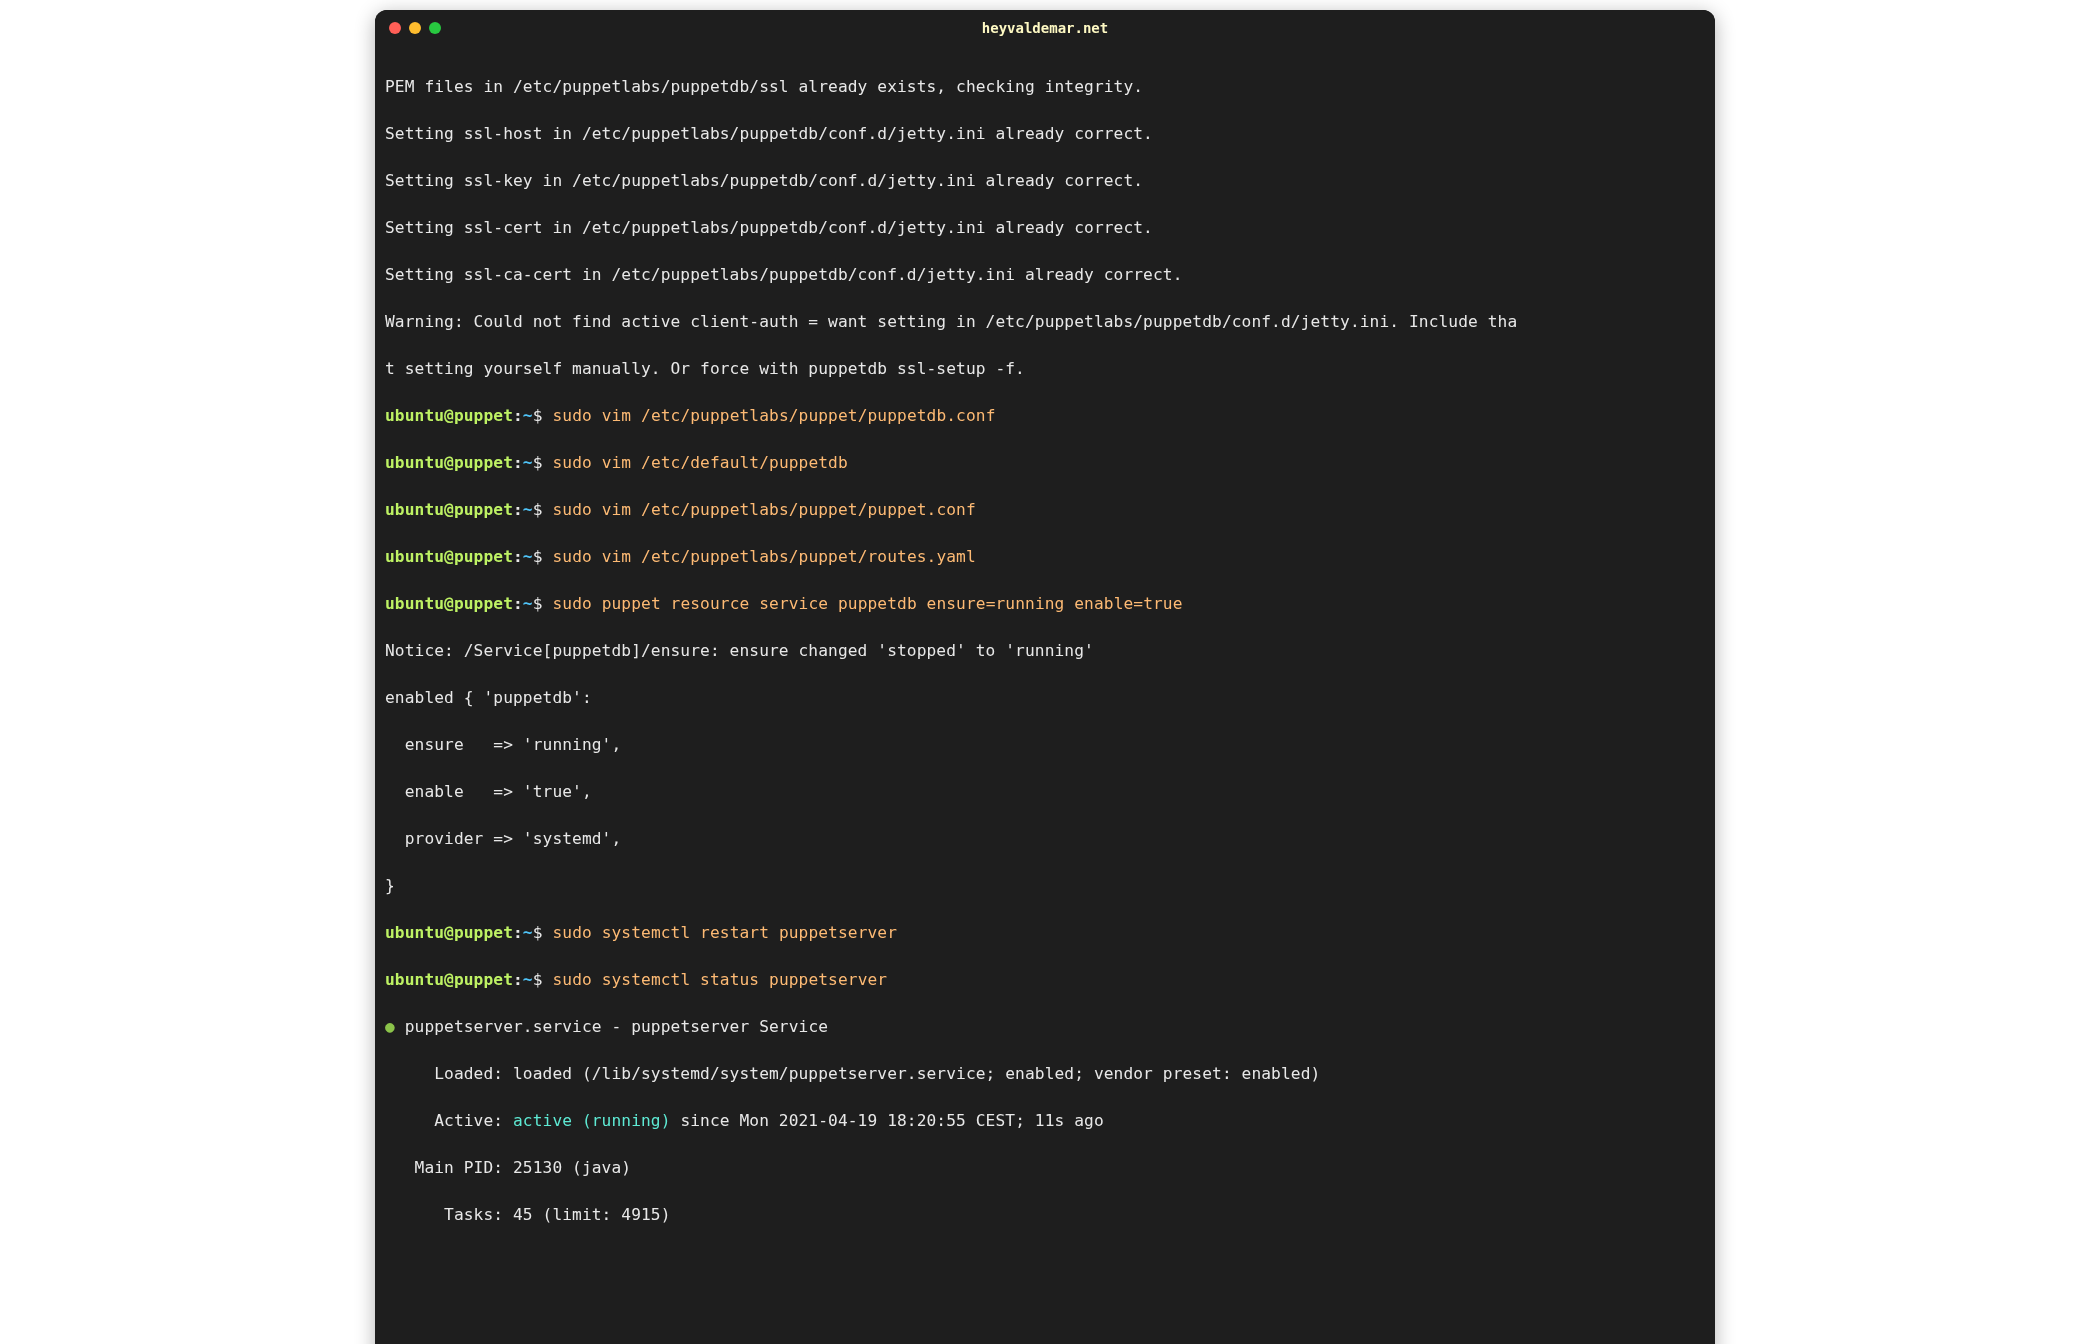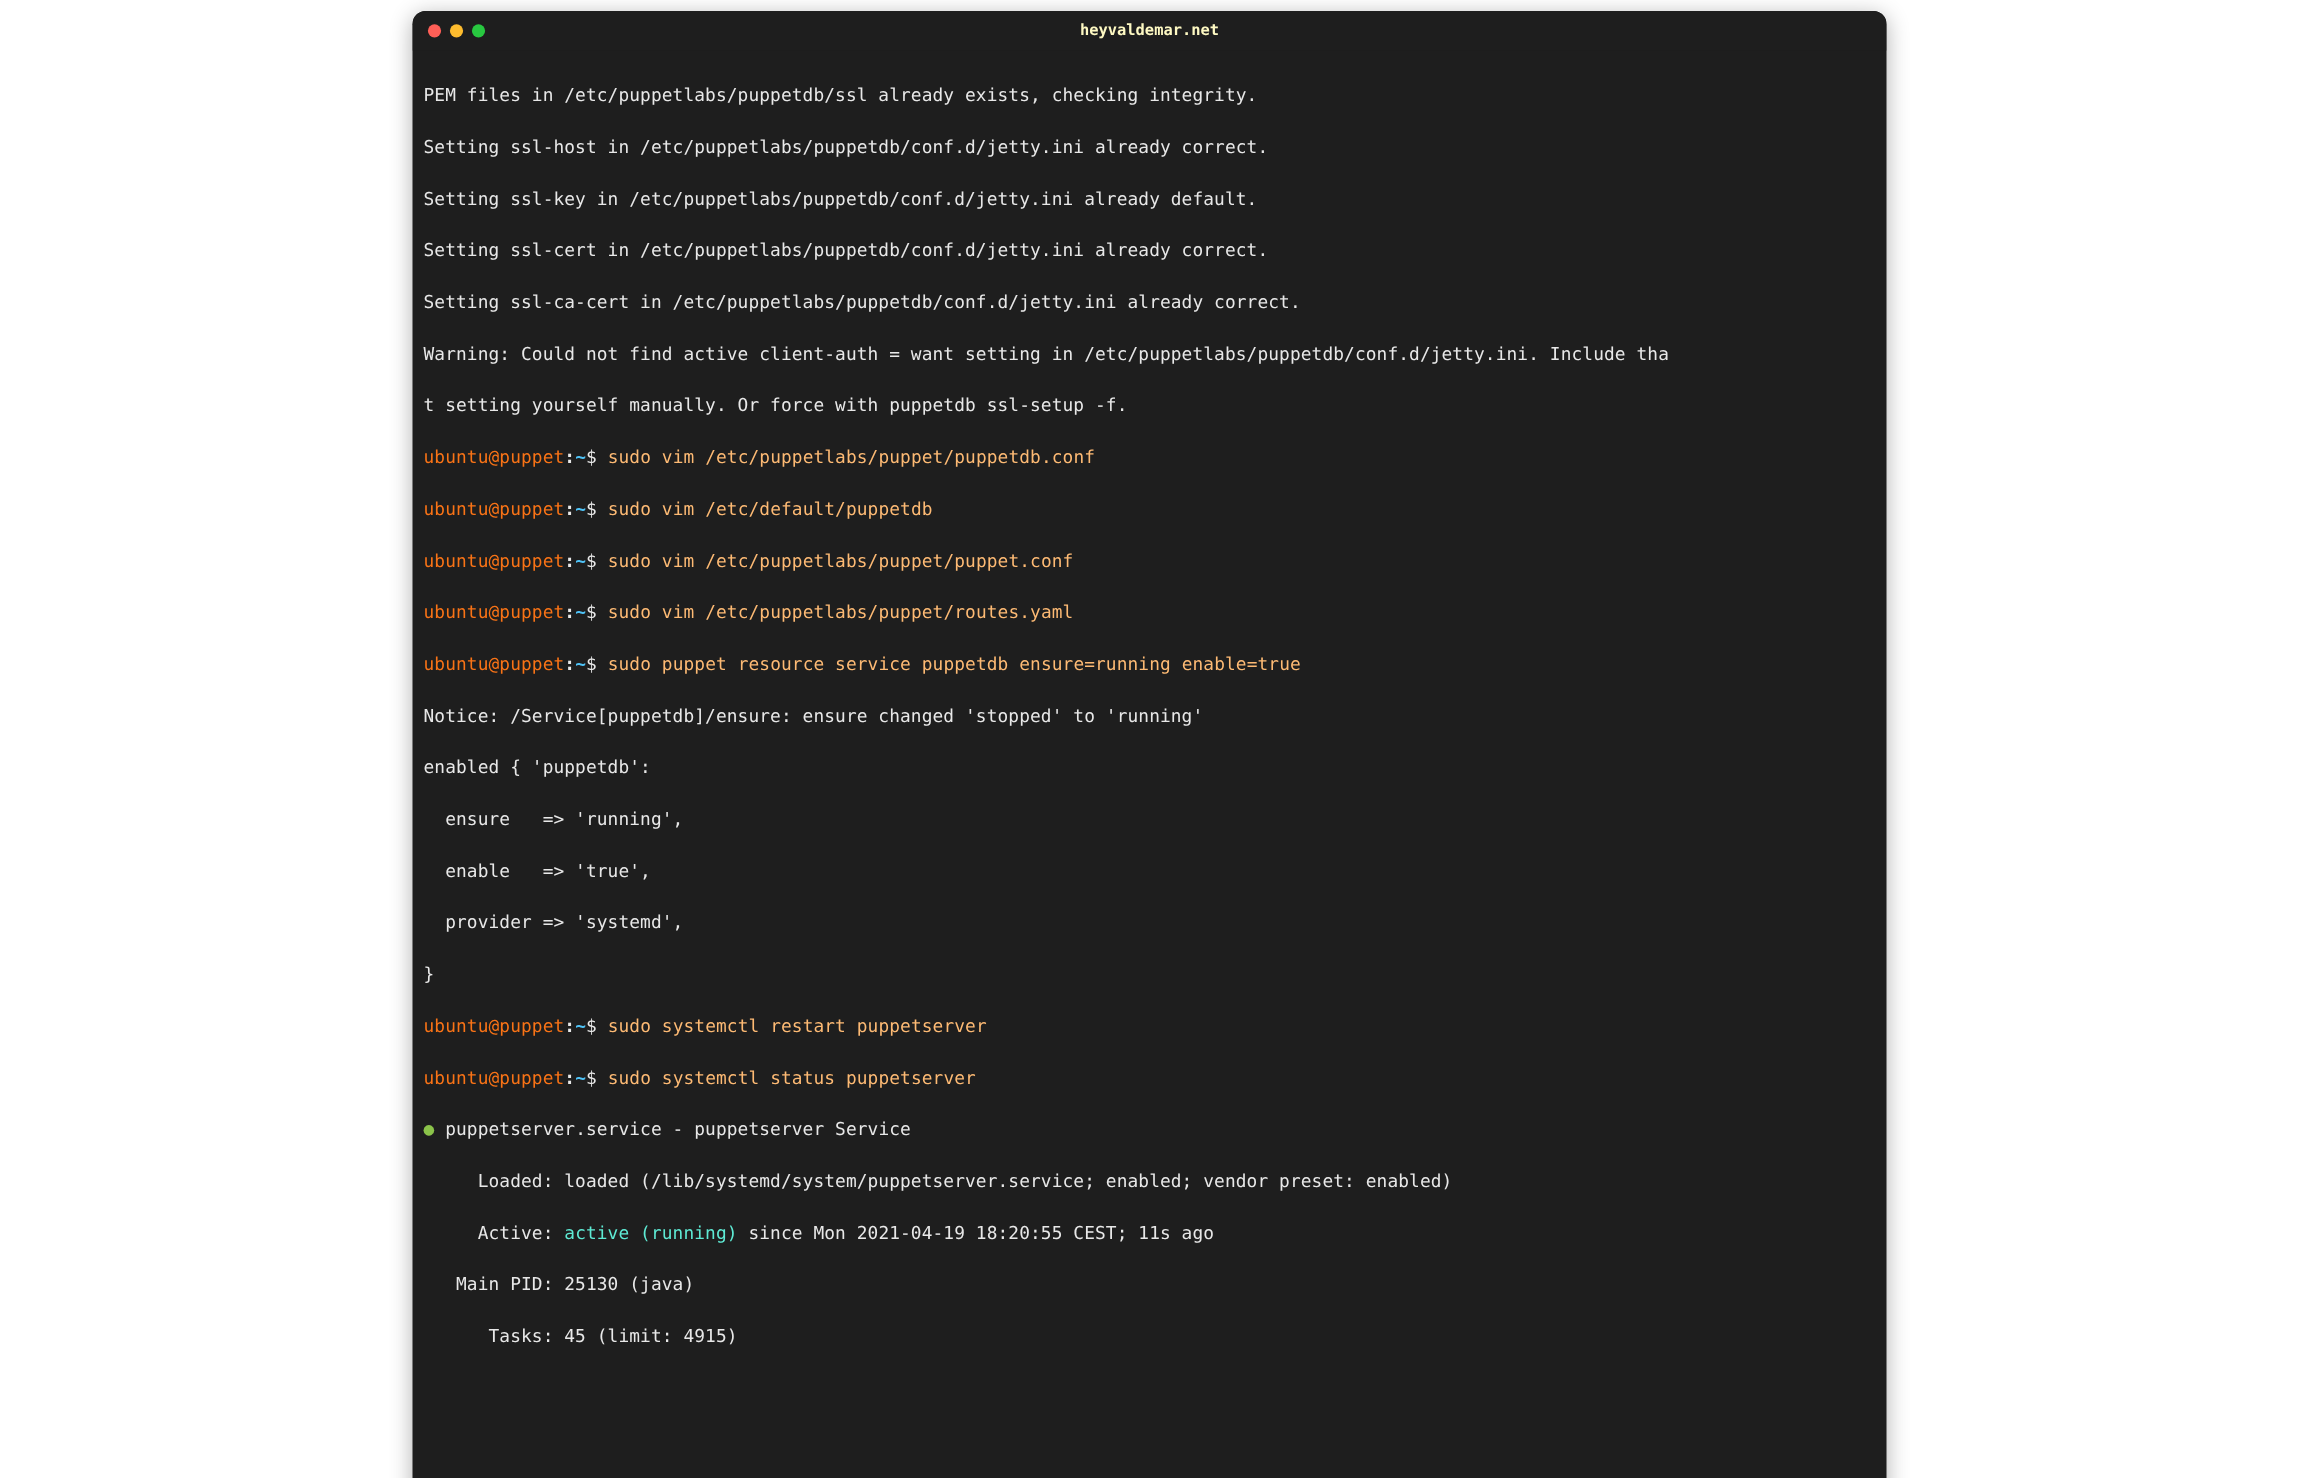--- a/index.html
+++ b/index.html
@@ -48,21 +48,21 @@
     color: #fef9c3;
     font-weight: 600;
     font-size: 14px;
   }
   .terminal-body {
     padding: 6px 10px 14px 10px;
     white-space: pre;
     letter-spacing: 0.1px;
   }
   .line { display: block; }
-  .prompt-user { color: #f97316; font-weight: normal; }
+  .prompt-user { color: #bef264; font-weight: bold; }
   .prompt-sep { color: #e8e8e8; font-weight: bold; }
   .prompt-path { color: #4fc3f7; font-weight: bold; }
   .prompt-dollar { color: #e8e8e8; }
   .cmd { color: #fdba74; }
   .green-dot { color: #8bc34a; }
   .active { color: #5eead4; font-weight: normal; }
   .hl { background: #d6d6d6; color: #000; }
 </style>
 </head>
 <body>
@@ -73,21 +73,21 @@
       <div class="dot red"></div>
       <div class="dot yellow"></div>
       <div class="dot green"></div>
     </div>
     <div class="title">heyvaldemar.net</div>
   </div>
 
   <div class="terminal-body">
 <span class="line">PEM files in /etc/puppetlabs/puppetdb/ssl already exists, checking integrity.</span>
 <span class="line">Setting ssl-host in /etc/puppetlabs/puppetdb/conf.d/jetty.ini already correct.</span>
-<span class="line">Setting ssl-key in /etc/puppetlabs/puppetdb/conf.d/jetty.ini already default.</span>
+<span class="line">Setting ssl-key in /etc/puppetlabs/puppetdb/conf.d/jetty.ini already correct.</span>
 <span class="line">Setting ssl-cert in /etc/puppetlabs/puppetdb/conf.d/jetty.ini already correct.</span>
 <span class="line">Setting ssl-ca-cert in /etc/puppetlabs/puppetdb/conf.d/jetty.ini already correct.</span>
 <span class="line">Warning: Could not find active client-auth = want setting in /etc/puppetlabs/puppetdb/conf.d/jetty.ini. Include tha</span>
 <span class="line">t setting yourself manually. Or force with puppetdb ssl-setup -f.</span>
 <span class="line"><span class="prompt-user">ubuntu@puppet</span><span class="prompt-sep">:</span><span class="prompt-path">~</span><span class="prompt-dollar">$</span> <span class="cmd">sudo vim /etc/puppetlabs/puppet/puppetdb.conf</span></span>
 <span class="line"><span class="prompt-user">ubuntu@puppet</span><span class="prompt-sep">:</span><span class="prompt-path">~</span><span class="prompt-dollar">$</span> <span class="cmd">sudo vim /etc/default/puppetdb</span></span>
 <span class="line"><span class="prompt-user">ubuntu@puppet</span><span class="prompt-sep">:</span><span class="prompt-path">~</span><span class="prompt-dollar">$</span> <span class="cmd">sudo vim /etc/puppetlabs/puppet/puppet.conf</span></span>
 <span class="line"><span class="prompt-user">ubuntu@puppet</span><span class="prompt-sep">:</span><span class="prompt-path">~</span><span class="prompt-dollar">$</span> <span class="cmd">sudo vim /etc/puppetlabs/puppet/routes.yaml</span></span>
 <span class="line"><span class="prompt-user">ubuntu@puppet</span><span class="prompt-sep">:</span><span class="prompt-path">~</span><span class="prompt-dollar">$</span> <span class="cmd">sudo puppet resource service puppetdb ensure=running enable=true</span></span>
 <span class="line">Notice: /Service[puppetdb]/ensure: ensure changed 'stopped' to 'running'</span>

